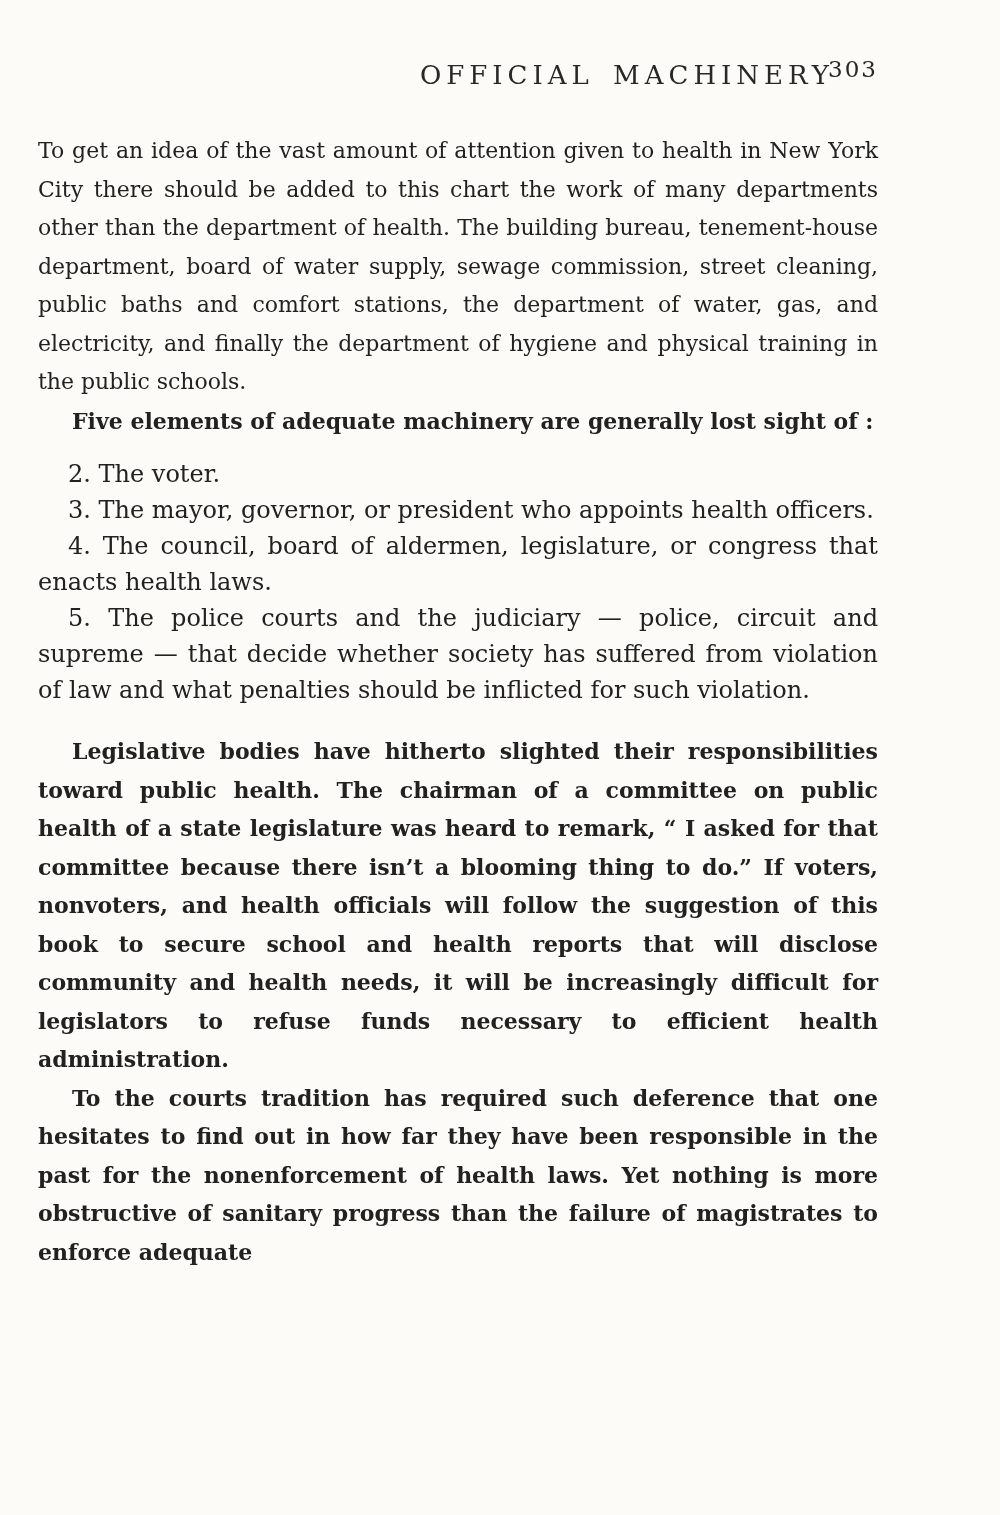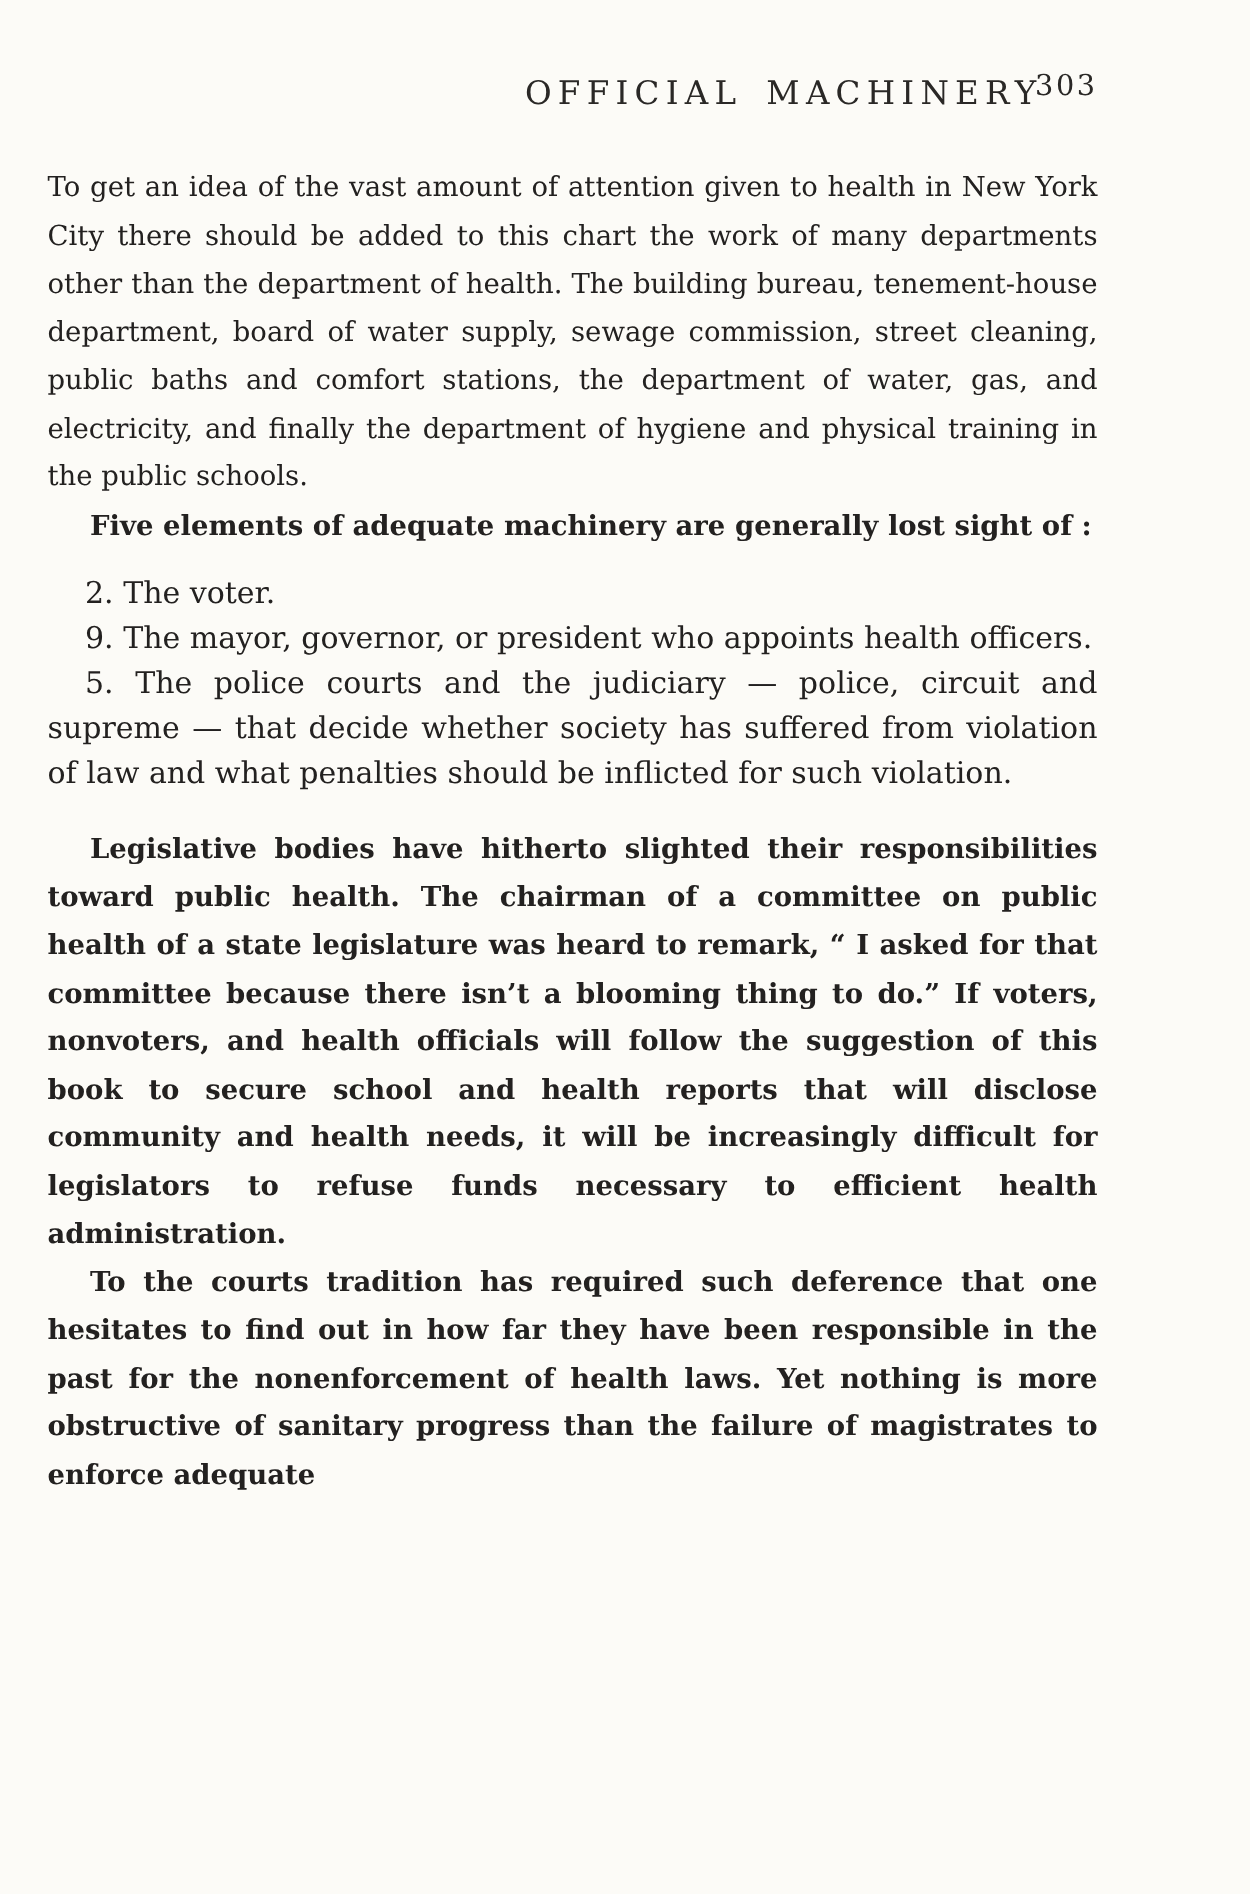--- a/index.html
+++ b/index.html
@@ -84,21 +84,22 @@
   </header>
 
   <main class="body-text">
 
     <p class="noindent">To get an idea of the vast amount of attention given to health in New York City there should be added to this chart the work of many departments other than the department of health.  The building bureau, tenement-house department, board of water supply, sewage commission, street cleaning, public baths and comfort stations, the department of water, gas, and electricity, and finally the department of hygiene and physical training in the public schools.</p>
 
     <p class="indent">Five elements of adequate machinery are generally lost sight of :</p>
 
     <div class="numbered-list">
       <p>2.  The voter.</p>
-      <p>9.  The mayor, governor, or president who appoints health officers.</p>
+      <p>3.  The mayor, governor, or president who appoints health officers.</p>
+      <p>4.  The council, board of aldermen, legislature, or congress that enacts health laws.</p>
       <p>5.  The police courts and the judiciary — police, circuit and supreme — that decide whether society has suffered from violation of law and what penalties should be inflicted for such violation.</p>
     </div>
 
     <p class="indent para-spaced">Legislative bodies have hitherto slighted their responsibilities toward public health.  The chairman of a committee on public health of a state legislature was heard to remark, “ I asked for that committee because there isn’t a blooming thing to do.”  If voters, nonvoters, and health officials will follow the suggestion of this book to secure school and health reports that will disclose community and health needs, it will be increasingly difficult for legislators to refuse funds necessary to efficient health administration.</p>
 
     <p class="indent">To the courts tradition has required such deference that one hesitates to find out in how far they have been responsible in the past for the nonenforcement of health laws.  Yet nothing is more obstructive of sanitary progress than the failure of magistrates to enforce adequate</p>
 
   </main>
 
 </div>

